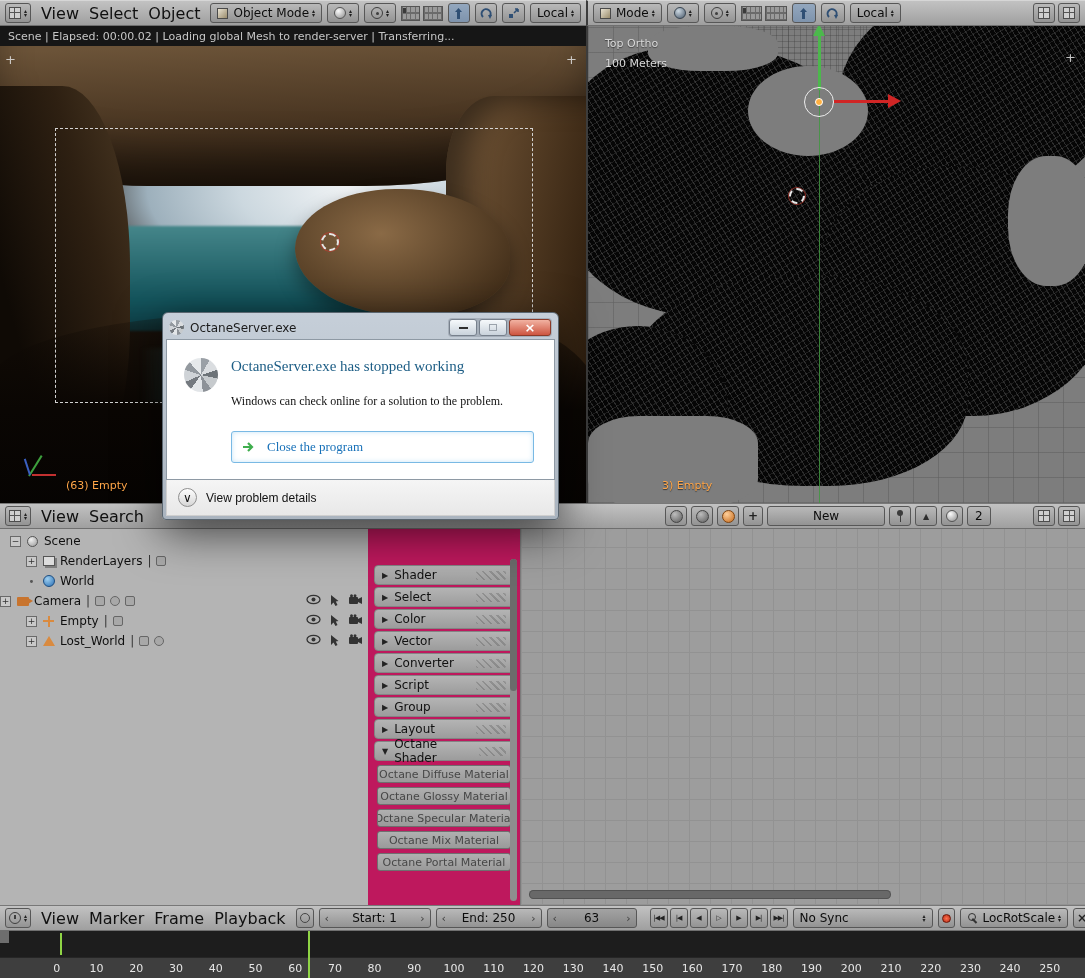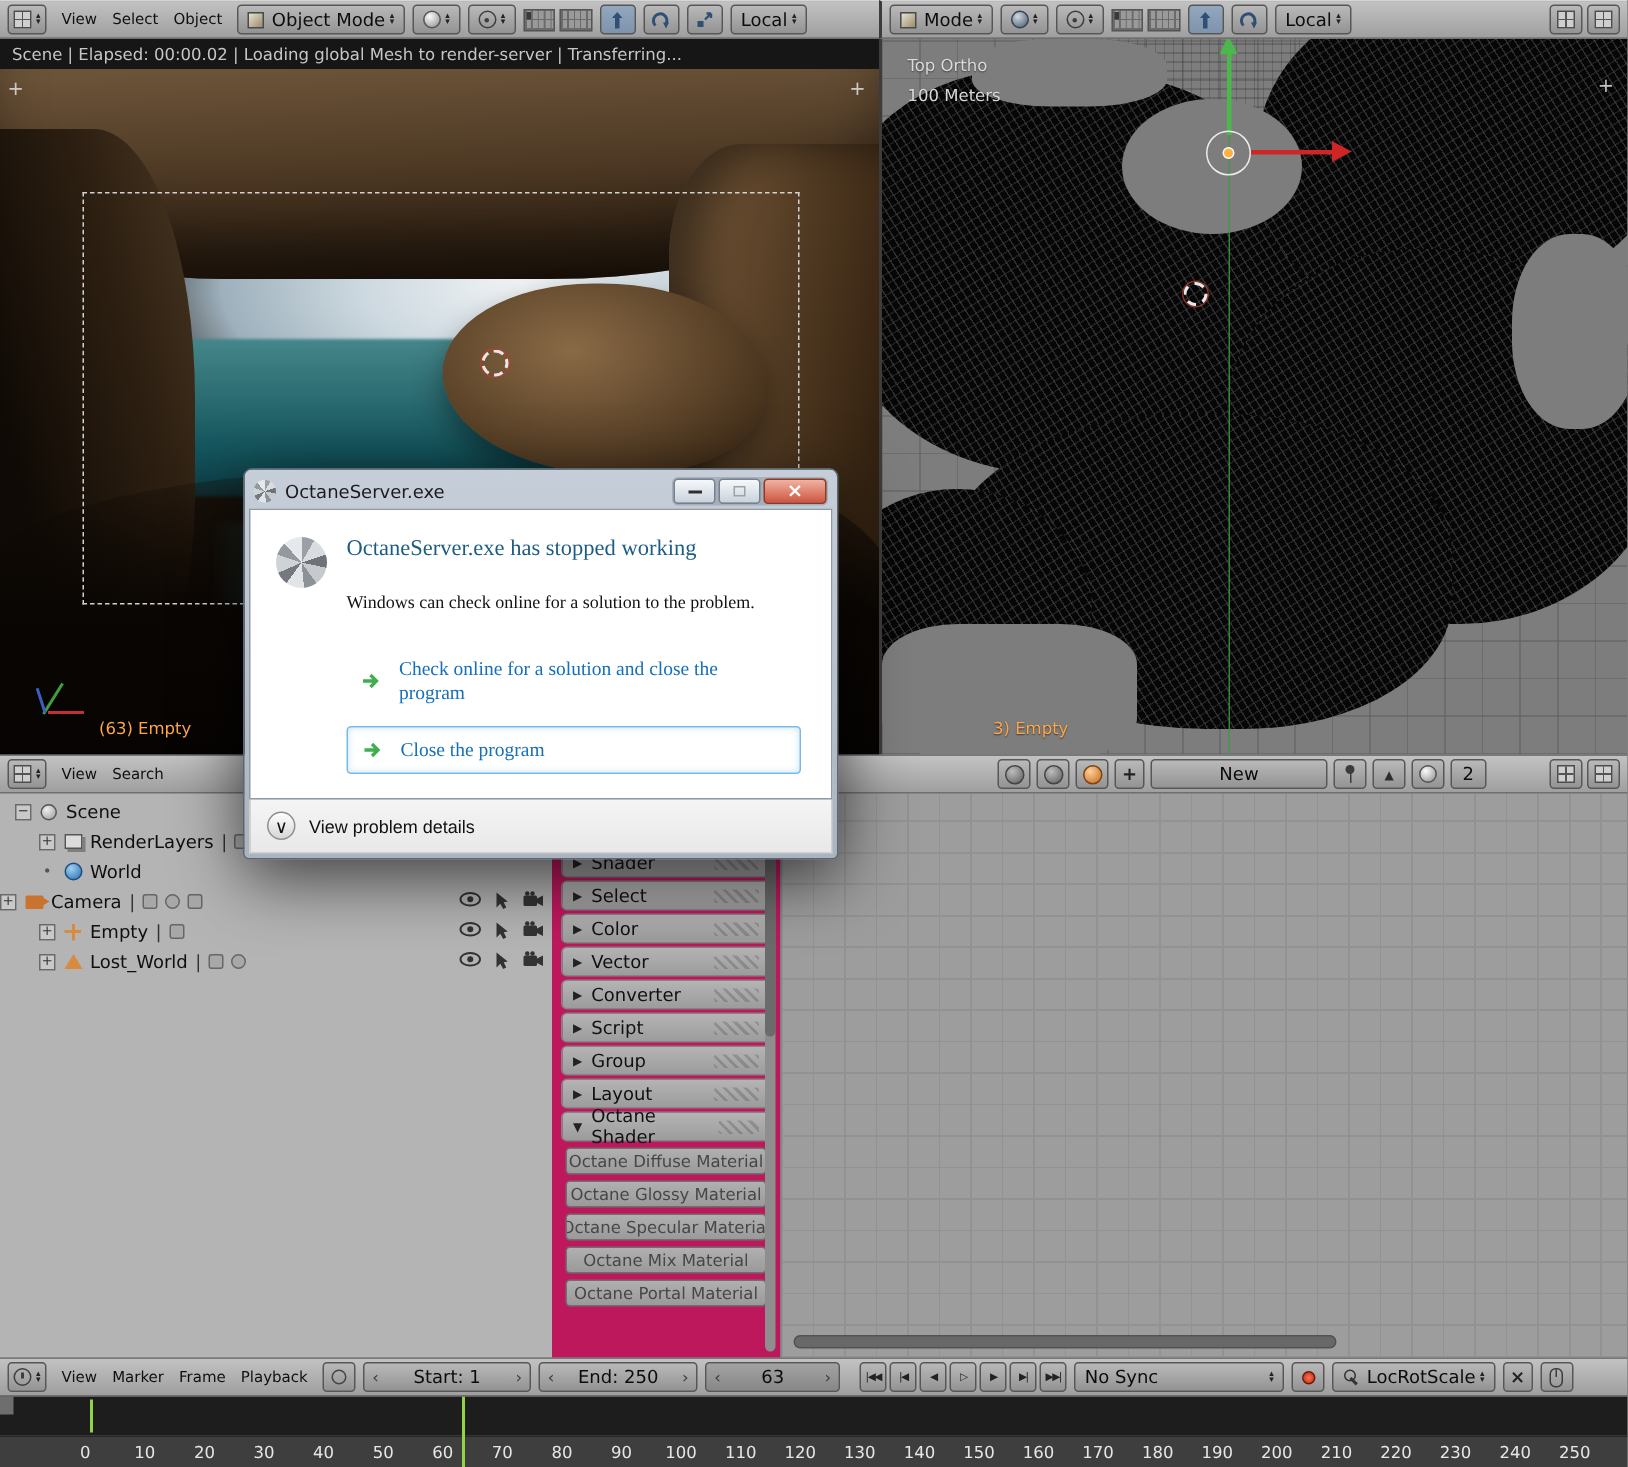--- a/index.html
+++ b/index.html
@@ -1,19 +1,19 @@
 <!DOCTYPE html>
 <html><head>
 <meta charset="utf-8">
 <style>
   *{box-sizing:border-box;margin:0;padding:0}
   html,body{width:1085px;height:978px;background:#808080;font-family:"DejaVu Sans",sans-serif;overflow:hidden;position:relative}
   
   .hdr{position:absolute;height:26px;background:linear-gradient(#c2c2c2,#9f9f9f);border-top:1px solid #d6d6d6;border-bottom:1px solid #6f6f6f;display:flex;align-items:center;gap:5px;padding:0 5px;z-index:6}
-  .menu{font-size:10px;color:#101010;padding:0 5px;white-space:nowrap}
+  .menu{font-size:16px;color:#101010;padding:0 5px;white-space:nowrap}
   .menus{display:flex;align-items:center}
   .widget,.icon-btn{background:linear-gradient(#b9b9b9,#939393);border:1px solid #575757;border-radius:3px;height:20px;display:inline-flex;align-items:center;padding:0 6px;font-size:12px;color:#0c0c0c;white-space:nowrap}
   .icon-btn{padding:0 3px;justify-content:center}
   .pressed{background:linear-gradient(#93a7be,#7e93ac)}
   .ud{display:inline-flex;flex-direction:column;align-items:center;margin-left:3px}
   .ud::before{content:"▴";font-size:6px;line-height:4px;color:#222}
   .ud::after{content:"▾";font-size:6px;line-height:4px;color:#222}
   .ic-grid{width:12px;height:12px;border:1px solid #4d4d4d;background:#cfcfcf;background-image:linear-gradient(90deg,transparent 45%,#555 45%,#555 55%,transparent 55%),linear-gradient(0deg,transparent 45%,#555 45%,#555 55%,transparent 55%)}
   .ic-clock{width:12px;height:12px;border:1.5px solid #3e3e3e;border-radius:50%;position:relative}
   .ic-clock::after{content:"";position:absolute;left:4px;top:1.5px;width:1.5px;height:4px;background:#3e3e3e}
@@ -597,26 +597,20 @@
           <span class="box"></span>
         </div>
       <div class="wbtn close"></div>
     </div>
   </div>
   <div class="dlg-body">
     <span class="pinwheel" style="position:absolute;left:17px;top:18px;width:34px;height:34px"></span>
     <div class="dlg-h1">OctaneServer.exe has stopped working</div>
     <div class="dlg-msg">Windows can check online for a solution to the problem.</div>
     <div class="cmdlinks">
-      <div class="cmdlink">
-        <svg width="15" height="14" viewBox="0 0 15 14">
-            <path d="M2 7 H10 M7 3 L11 7 L7 11" stroke="#3fae4e" stroke-width="2.2" fill="none"></path>
-          </svg>
-        <span>Check online for a solution and close the program</span>
-      </div>
       <div class="cmdlink focus">
         <svg width="15" height="14" viewBox="0 0 15 14">
             <path d="M2 7 H10 M7 3 L11 7 L7 11" stroke="#3fae4e" stroke-width="2.2" fill="none"></path>
           </svg>
         <span>Close the program</span>
       </div>
     </div>
   </div>
   <div class="dlg-footer">
     <span class="exp-circle"></span>

